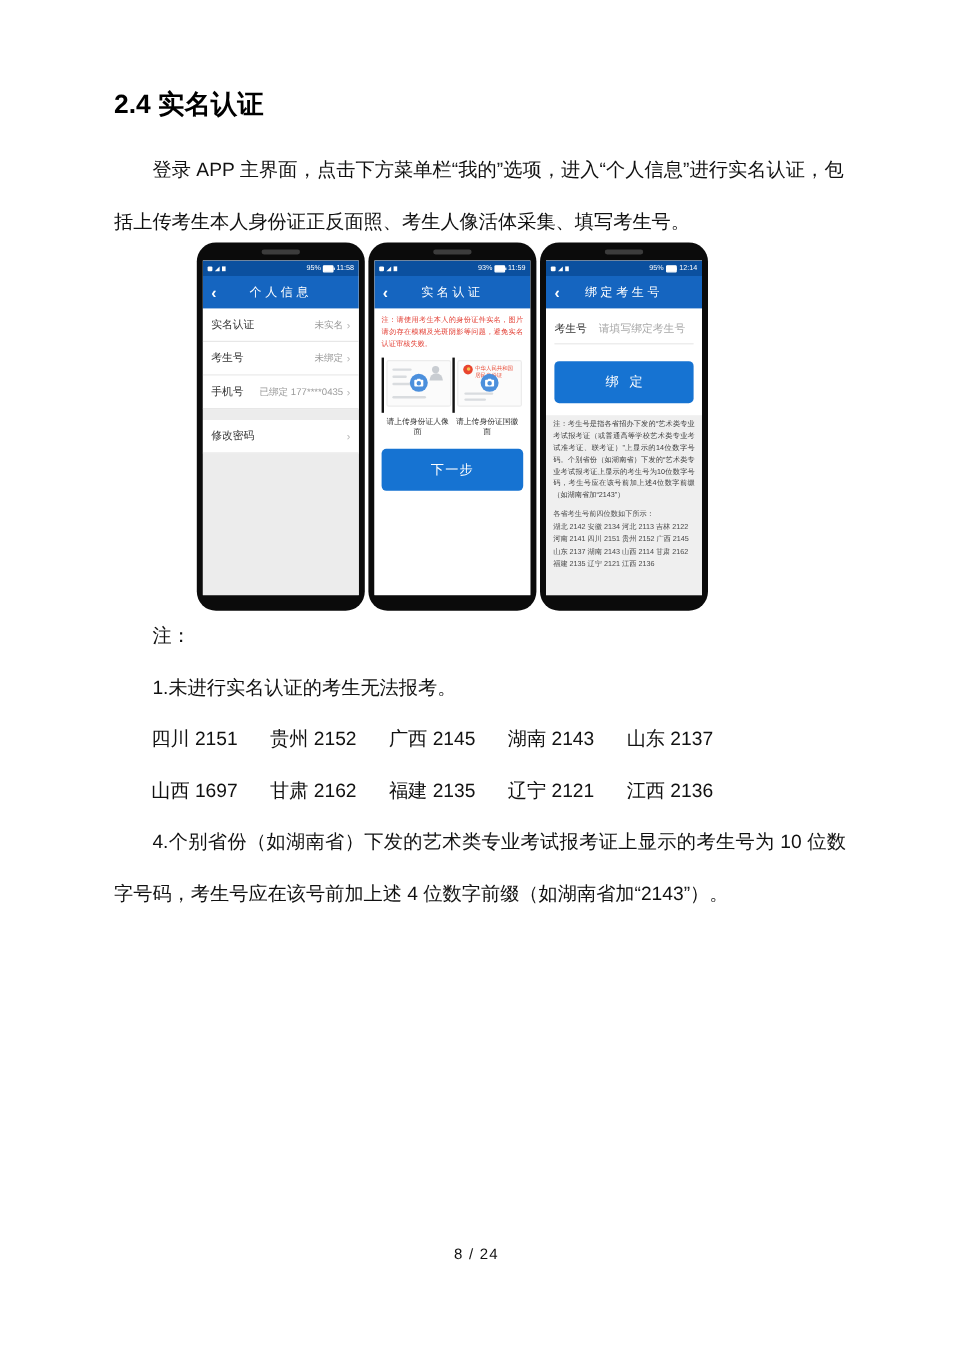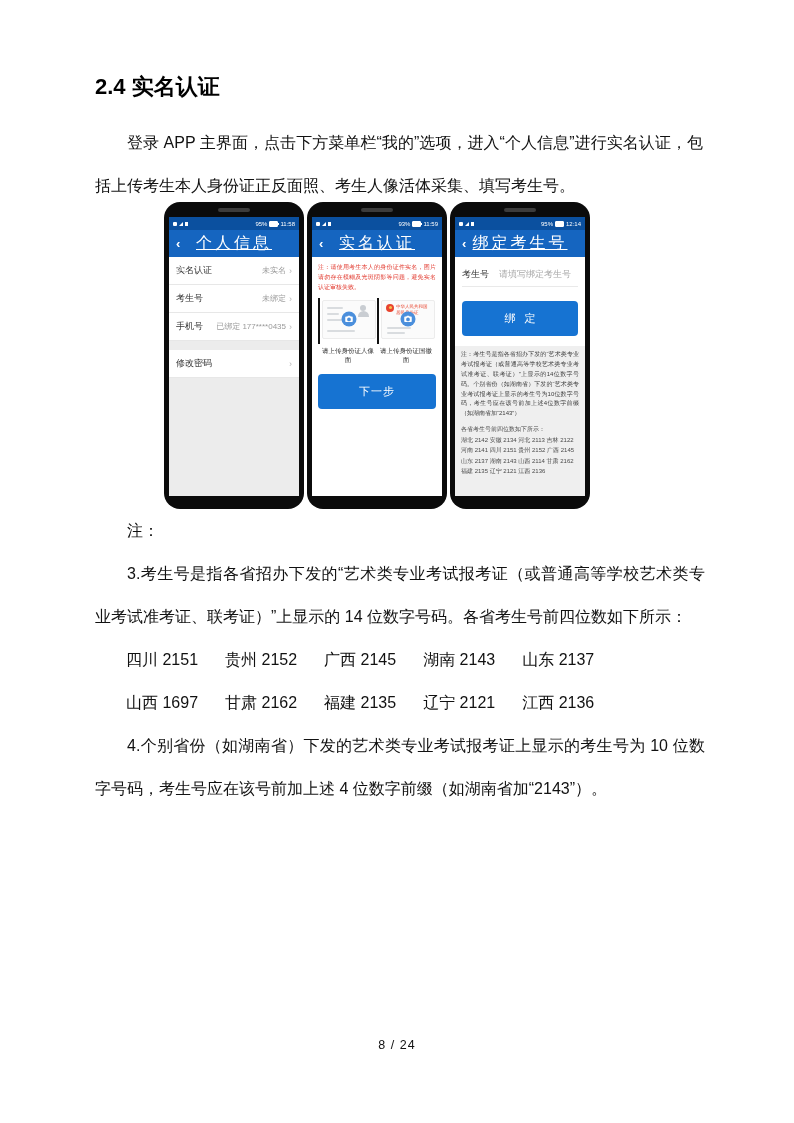--- a/index.html
+++ b/index.html
@@ -32,21 +32,21 @@
   .sbi-sq{width:4px;height:4px;border-radius:1px;}
   .sbi-tri{width:0;height:0;background:none;border-left:4px solid transparent;border-bottom:4px solid #fff;}
   .sbi-bar{width:3px;height:4px;}
   .sb-right{display:flex;align-items:center;gap:2px;}
   .batt{width:7px;height:4px;border:0.5px solid #fff;border-radius:1px;background:#fff;position:relative;}
   .batt:after{content:"";position:absolute;right:-1.5px;top:1px;width:1px;height:2px;background:#fff;}
 
   .navbar{height:27px;flex:0 0 27px;background:#1565c0;color:#fff;display:flex;
           align-items:center;justify-content:center;position:relative;}
   .nav-back{position:absolute;left:7px;font-size:13px;font-weight:bold;line-height:1;}
-  .nav-title{font-size:16px;letter-spacing:3px;font-weight:500;text-decoration:underline;}
+  .nav-title{font-size:10px;letter-spacing:3px;font-weight:500;}
 
   
   .p1-body{flex:1;background:#ececec;}
   .p1row{height:27px;background:#fff;display:flex;align-items:center;justify-content:space-between;
          padding:0 7px;border-bottom:1px solid #e7e7e7;}
   .p1row.gap-above{margin-top:9px;align-items:center;}
   .p1label{font-size:9px;color:#333;}
   .p1value{font-size:8px;color:#9a9a9a;display:flex;align-items:center;gap:3px;}
   .chev{color:#b7b7b7;font-size:9px;}
 
@@ -243,21 +243,21 @@
             </div>
           </div>
         </div>
       </div>
     </div>
 
   </div>
 
   <div class="notes">
     <p>注：</p>
-    <p>3.考生号是指各省招办下发的“艺术类专业考试报考证（或普通高等学校艺术类专业考试准考证、联考证）”上显示的 14 位数字号码。各省考生号前四位数如下所示：</p>
+    <p>1.未进行实名认证的考生无法报考。</p>
     <div class="prov-row">
       <span>四川 2151</span>
         <span>贵州 2152</span>
         <span>广西 2145</span>
         <span>湖南 2143</span>
         <span>山东 2137</span>
     </div>
     <div class="prov-row">
       <span>山西 1697</span>
         <span>甘肃 2162</span>

